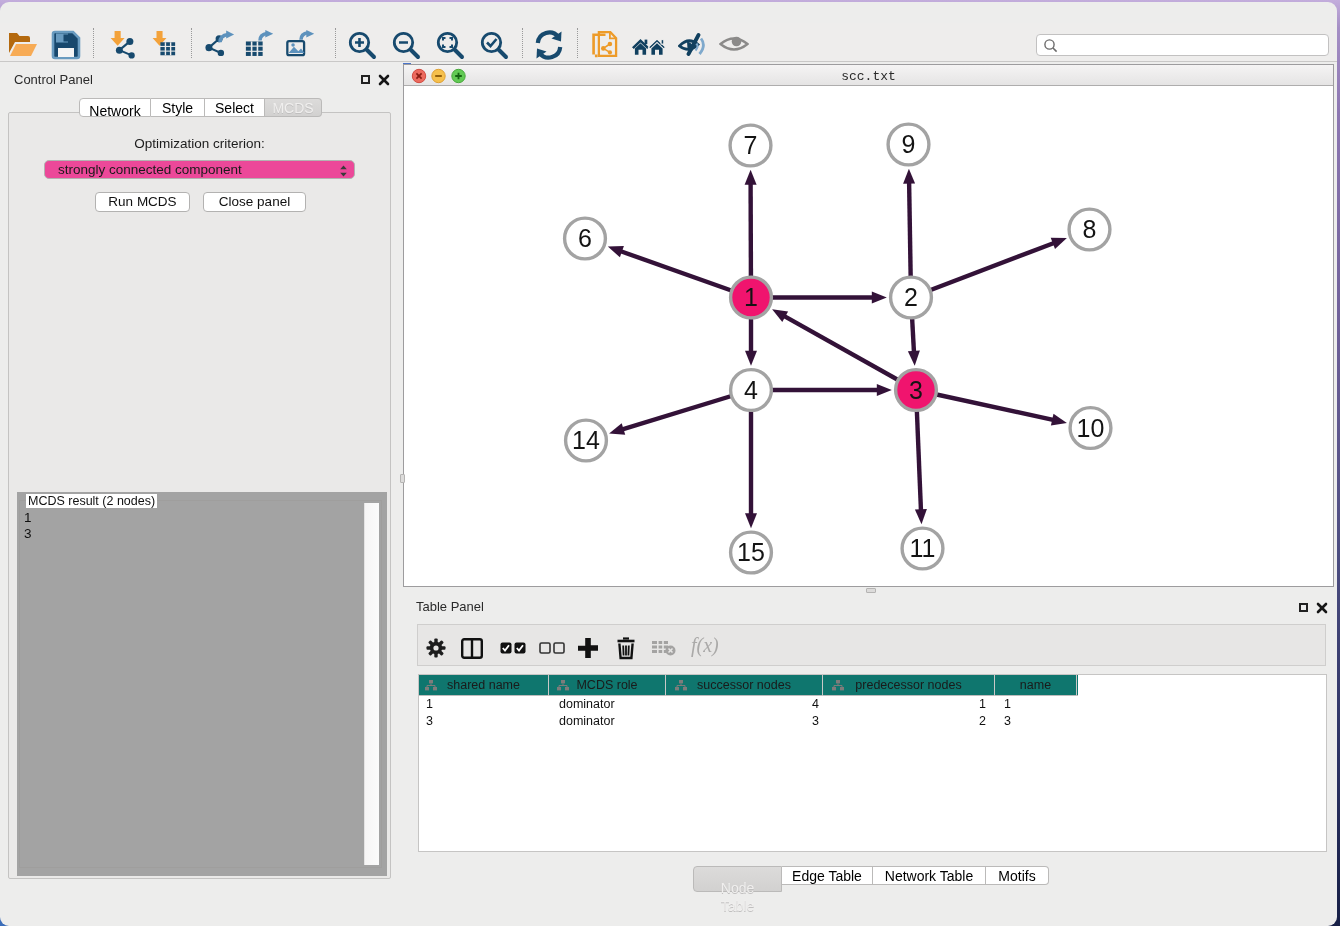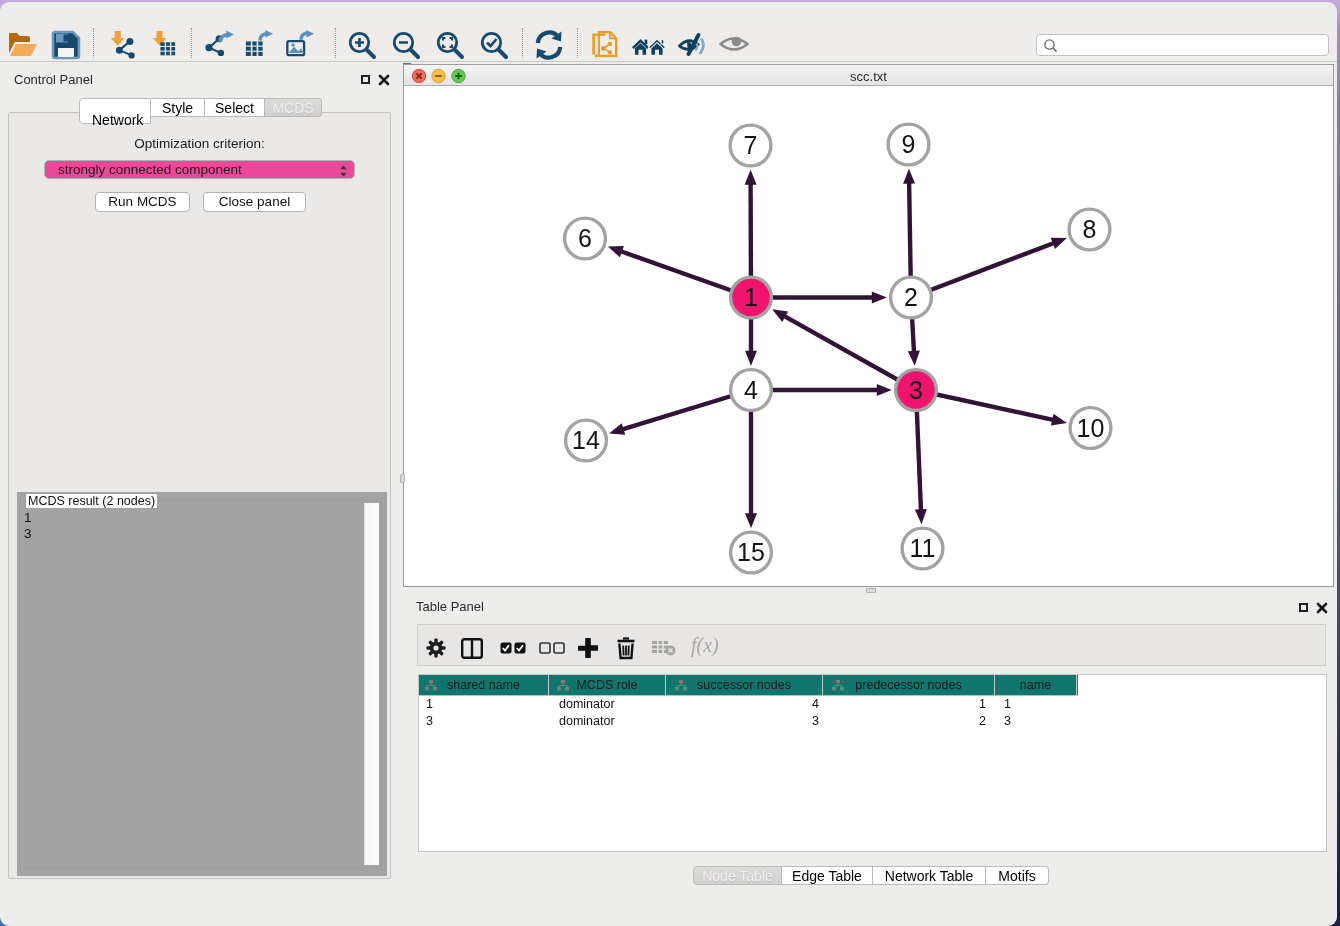--- a/index.html
+++ b/index.html
@@ -42,21 +42,21 @@
 #optlabel { position:absolute; left:0; top:23px; width:100%; text-align:center; font-size:13.5px; color:#1c1c1c; }
 #optsel { position:absolute; left:35px; top:47px; width:311px; height:19px; background:#ec4899; border:1px solid #b3b2b1; border-radius:5px; font-size:13.5px; color:#1b1b1b; line-height:17px; padding-left:13px; }
 .cbtn { position:absolute; top:79px; height:20px; background:#fff; border:1px solid #b3b2b1; border-radius:4px; font-size:13.5px; color:#111; text-align:center; line-height:18px; }
 #resultwrap { position:absolute; left:8px; top:379px; width:370px; height:384px; background:#a3a3a3; }
 #fieldset { position:absolute; left:2px; top:8px; width:363px; height:368px; border:1px solid #9f9e9d; }
 #fslabel { position:absolute; left:6px; top:-7px; background:#fff; font-size:12.5px; color:#111; padding:0 2px; }
 #resulttext { position:absolute; left:4px; top:9px; font-size:13.5px; color:#111; line-height:15.5px; }
 #scrolltrack { position:absolute; right:2px; top:2px; width:15px; height:362px; background:linear-gradient(90deg,#f6f5f5,#fbfbfb); border-left:1px solid #e4e3e3; }
 
 #netframe { position:absolute; left:403px; top:62px; width:931px; height:523px; border:1px solid #9d9c9e; background:#fff; }
-#nettitle { position:absolute; left:0; top:0; width:100%; height:21px; background:linear-gradient(#f5f4f4,#e5e4e4); border-bottom:1px solid #aeadad; }
+#nettitle { position:absolute; left:0; top:0; width:100%; height:21px; background:linear-gradient(#f5f4f4,#e5e4e4); border-bottom:1px solid #aeadad;font-family:Liberation Mono, monospace; }
 #nettext { position:absolute; top:4px; width:100%; text-align:center; font-size:13px; color:#2b2b2b; }
 
 #tpanel { position:absolute; left:403px; top:596px; width:931px; height:292px; }
 #tp-title { position:absolute; left:13px; top:1px; font-size:13px; color:#2a2a2a; }
 #tp-toolbar { position:absolute; left:14px; top:26px; width:909px; height:42px; background:#e7e6e5; border:1px solid #cfcecd; }
 #tablebox { position:absolute; left:15px; top:76px; width:909px; height:178px; background:#fff; border:1px solid #c6c5c4; }
 #thead { position:absolute; left:0; top:0; width:659px; height:21px; background:#0f766e; border-bottom:1px solid #bebdbd; }
 .th { position:absolute; top:0; height:21px; font-size:12.5px; color:#1a1a1a; text-align:center; line-height:21px; border-right:1px solid #c9c8c7; }
 .td { position:absolute; font-size:12.5px; color:#111; height:17px; line-height:17px; }
 #tabs2 { position:absolute; left:0; top:268px; width:100%; }
@@ -240,21 +240,21 @@
   <div id="cpanel">
     <div id="cp-title">Control Panel</div>
     <div class="minisq" style="left:361px;top:13px;"></div>
     <svg width="12" height="12" style="position:absolute;left:378px;top:12px" viewBox="0 0 12 12">
       <g stroke="#161616" stroke-width="2.6" stroke-linecap="round">
           <line x1="2" y1="2" x2="10" y2="10"></line>
           <line x1="10" y1="2" x2="2" y2="10"></line>
         </g>
     </svg>
     <div class="tabbar" style="left:79px;top:36px;">
-      <div class="tab first" style="padding:12px;width:72px;">Network</div>
+      <div class="tab first" style="padding:3px;width:72px;">Network</div>
       <div class="tab" style="padding:0;width:54px;">Style</div>
       <div class="tab" style="padding:0;width:60px;">Select</div>
       <div class="tab last sel" style="padding:0;width:57px;">MCDS</div>
     </div>
     <div id="cp-content">
       <div id="optlabel">Optimization criterion:</div>
       <div id="optsel">strongly connected component
         <svg width="9" height="14" viewBox="0 0 9 14" style="position:absolute;right:6px;top:2.5px">
           <path d="M1.2 5.3 L4.5 1.6 L7.8 5.3 Z" fill="#3a3a3a"></path>
           <path d="M1.2 8.7 L4.5 12.4 L7.8 8.7 Z" fill="#3a3a3a"></path>
@@ -484,21 +484,21 @@
       <div class="td" style="left:404px;top:21px;width:163px;text-align:right;">1</div>
       <div class="td" style="left:585px;top:21px;">1</div>
       <div class="td" style="left:7px;top:38px;">3</div>
       <div class="td" style="left:140px;top:38px;">dominator</div>
       <div class="td" style="left:247px;top:38px;width:153px;text-align:right;">3</div>
       <div class="td" style="left:404px;top:38px;width:163px;text-align:right;">2</div>
       <div class="td" style="left:585px;top:38px;">3</div>
     </div>
     <div id="tabs2">
       <div class="tabbar" style="left:290px;top:0;">
-        <div class="tab first sel" style="width:89px;padding:0;">Node Table</div>
+        <div class="tab first sel" style="width:89px;padding:12px;">Node Table</div>
         <div class="tab" style="width:91px;padding:0;">Edge Table</div>
         <div class="tab" style="width:113px;padding:0;">Network Table</div>
         <div class="tab last" style="width:63px;padding:0;">Motifs</div>
       </div>
     </div>
   </div>
 
   <div style="position:absolute;left:399.5px;top:472px;width:5px;height:9px;background:#dcdbda;border:1px solid #b5b4b3;border-radius:1px;"></div>
   <div style="position:absolute;left:866px;top:585.5px;width:10px;height:5px;background:#dcdbda;border:1px solid #b5b4b3;border-radius:1px;"></div>
 

